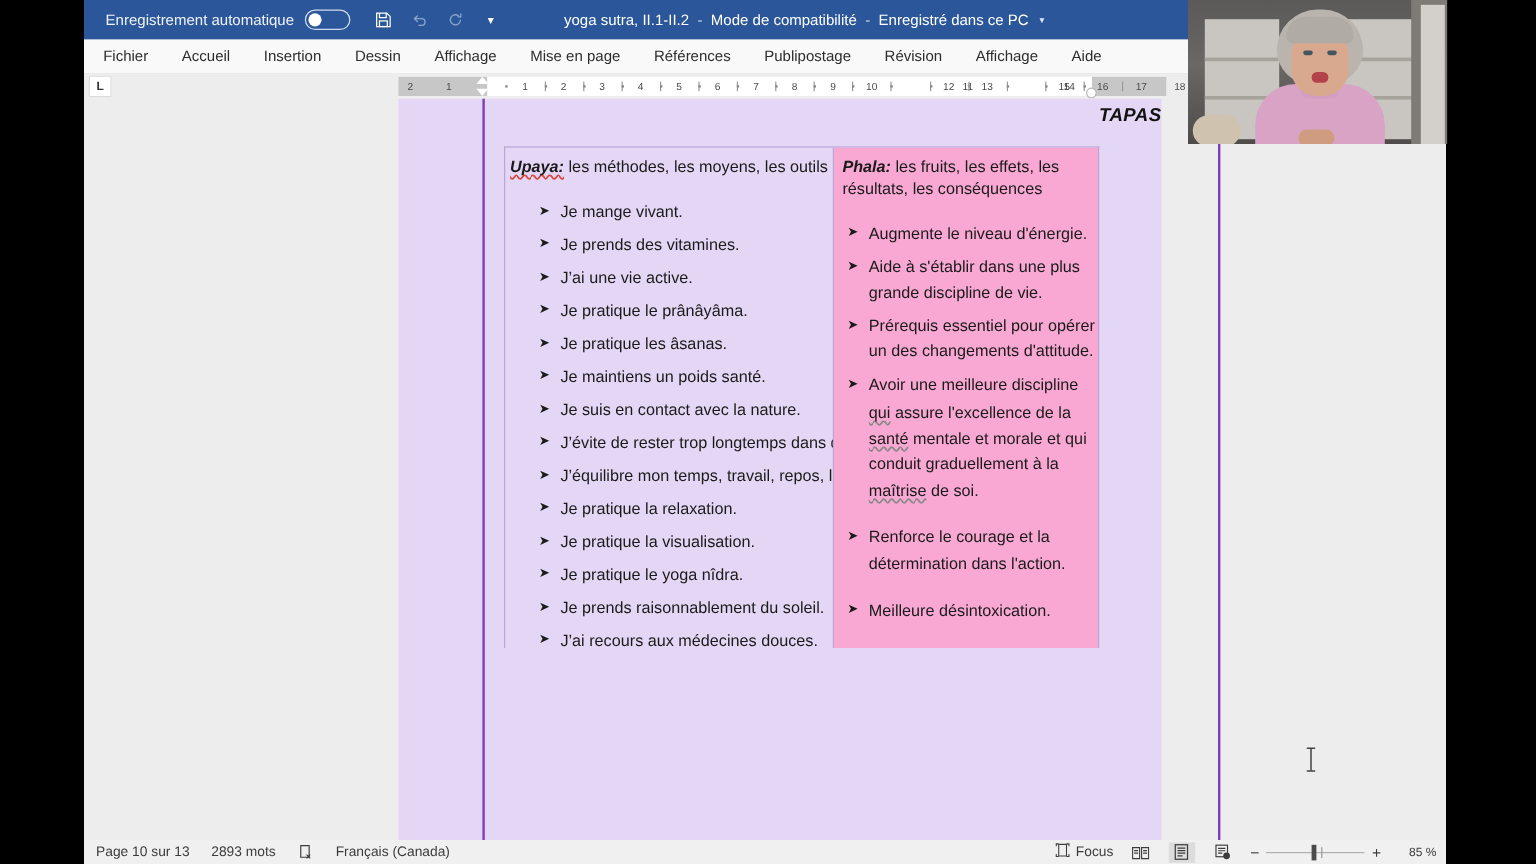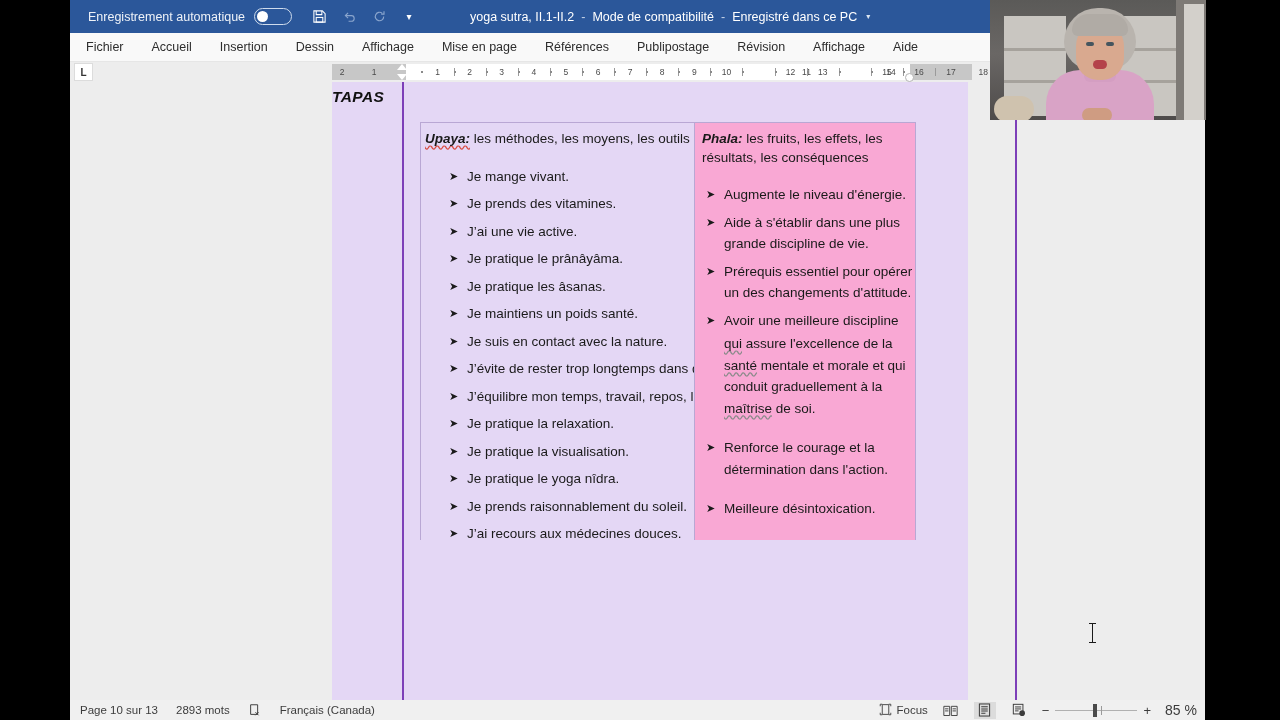--- a/index.html
+++ b/index.html
@@ -122,21 +122,21 @@
   }
   .page {
     position: absolute; left: 262px; top: 0;
     width: 636px; height: 618px;
     background: #e4d7f5;
   }
   .change-bar { position: absolute; top: 0; width: 2px; height: 618px; background: #7d3fb8; }
 
   .doc-title {
     position: absolute; left: 0; top: 6px; width: 636px;
-    text-align: left;
+    text-align: right;
     font-family: "Liberation Sans", sans-serif;
     font-size: 15.5px; font-weight: bold; font-style: italic;
     color: #111; letter-spacing: 0.4px;
   }
 
   
   .tbl {
     position: absolute; left: 88px; top: 40px;
     width: 496px; height: 418px;
     border: 1px solid #b9a7d4;
@@ -197,21 +197,21 @@
   }
   .viewbtn.active { background: #dcdcdc; }
   .zoom-slider { display: flex; align-items: center; gap: 6px; }
   .zs-line { width: 82px; height: 1px; background: #b0b0b0; position: relative; }
   .zs-knob {
     position: absolute; left: 38px; top: -6px;
     width: 4px; height: 13px; background: #4a4a4a;
   }
   .zs-mid { position: absolute; left: 46px; top: -4px; width: 1px; height: 9px; background: #9a9a9a; }
   .zs-sign { font-size: 13px; color: #3c3c3c; }
-  .zoom-pct { font-size: 14px; color: #3c3c3c; min-width: 34px; text-align: right; }
+  .zoom-pct { font-size: 10px; color: #3c3c3c; min-width: 34px; text-align: right; }
 
   
   .ibeam {
     position: absolute; left: 1019px; top: 540px;
     width: 7px; height: 22px;
   }
   .ibeam .v { position: absolute; left: 3px; top: 2px; width: 1.4px; height: 18px; background: #1a1a1a; }
   .ibeam .h { position: absolute; width: 7px; height: 1.4px; background: #1a1a1a; }
   .ibeam .h.t { top: 1px; }
   .ibeam .h.b { bottom: 1px; }

